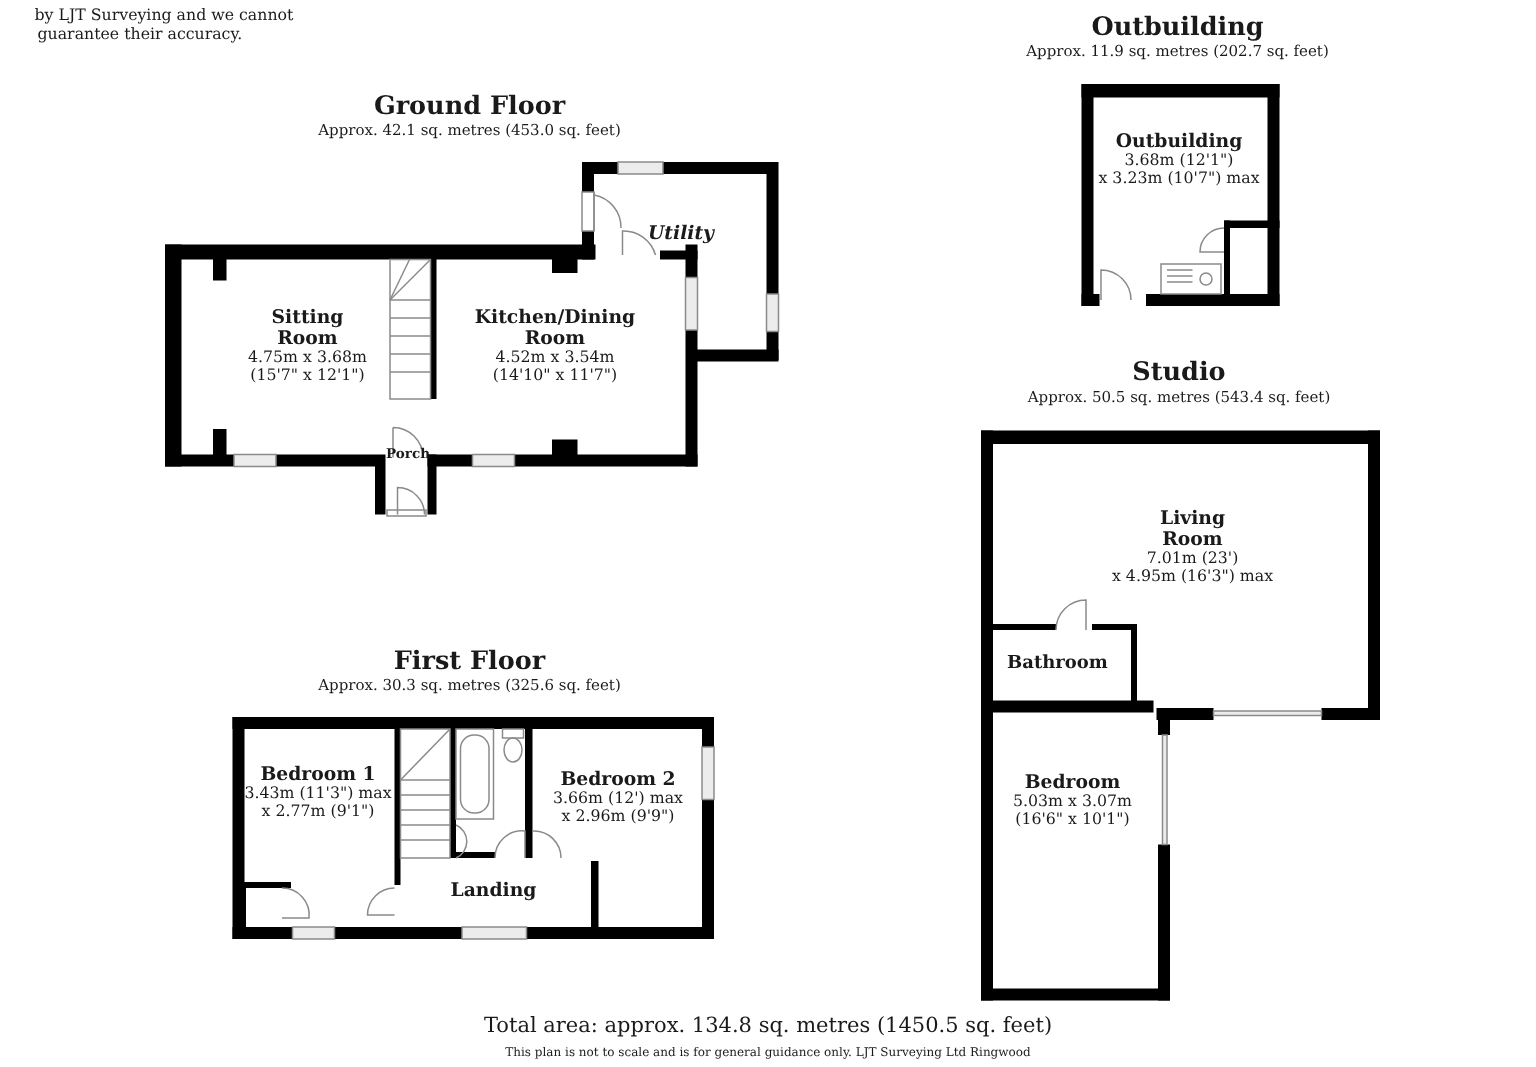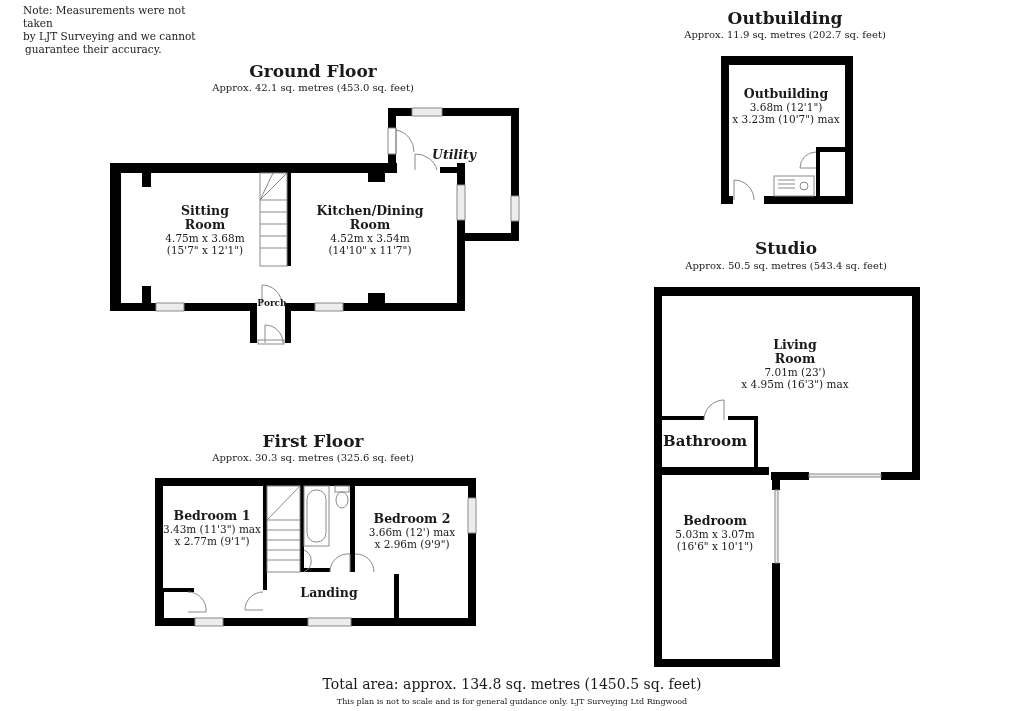--- a/index.html
+++ b/index.html
@@ -135,21 +135,20 @@
     <line x1="778" y1="180" x2="795" y2="180"></line>
       <line x1="778" y1="184" x2="795" y2="184"></line>
     <line x1="778" y1="188" x2="795" y2="188"></line>
       <circle cx="804" cy="186" r="4"></circle>
 
     <path d="M704 420 A20 20 0 0 1 724 400 L724 420"></path>
   </g>
 </svg>
 
 <div class="abs note">
-  <div>Note: Measurements were not taken</div>
   <div>by LJT Surveying and we cannot</div>
   <div class="l3">guarantee their accuracy.</div>
 </div>
 
 <div class="abs floor-title" style="left:313px; top:61px;">Ground Floor</div>
 <div class="abs floor-sub" style="left:313px; top:82px;">Approx. 42.1 sq. metres (453.0 sq. feet)</div>
 
 <div class="abs room" style="left:205px; top:204px;">
   <div class="name">Sitting</div>
   <div class="name">Room</div>
@@ -196,21 +195,21 @@
 
 <div class="abs floor-title" style="left:786px; top:238px;">Studio</div>
 <div class="abs floor-sub" style="left:786px; top:260px;">Approx. 50.5 sq. metres (543.4 sq. feet)</div>
 <div class="abs room" style="left:795px; top:338px;">
   <div class="name">Living</div>
   <div class="name">Room</div>
   <div class="dim">7.01m (23')</div>
   <div class="dim">x 4.95m (16'3") max</div>
 </div>
 <div class="abs room" style="left:705px; top:434px;">
-  <div class="name" style="font-size:15px;">Bathroom</div>
+  <div class="name" style="font-size:12px;">Bathroom</div>
 </div>
 <div class="abs room" style="left:715px; top:514px;">
   <div class="name">Bedroom</div>
   <div class="dim">5.03m x 3.07m</div>
   <div class="dim">(16'6" x 10'1")</div>
 </div>
 
 <div class="abs total">Total area: approx. 134.8 sq. metres (1450.5 sq. feet)</div>
 <div class="abs disclaimer">This plan is not to scale and is for general guidance only. LJT Surveying Ltd Ringwood</div>
 

